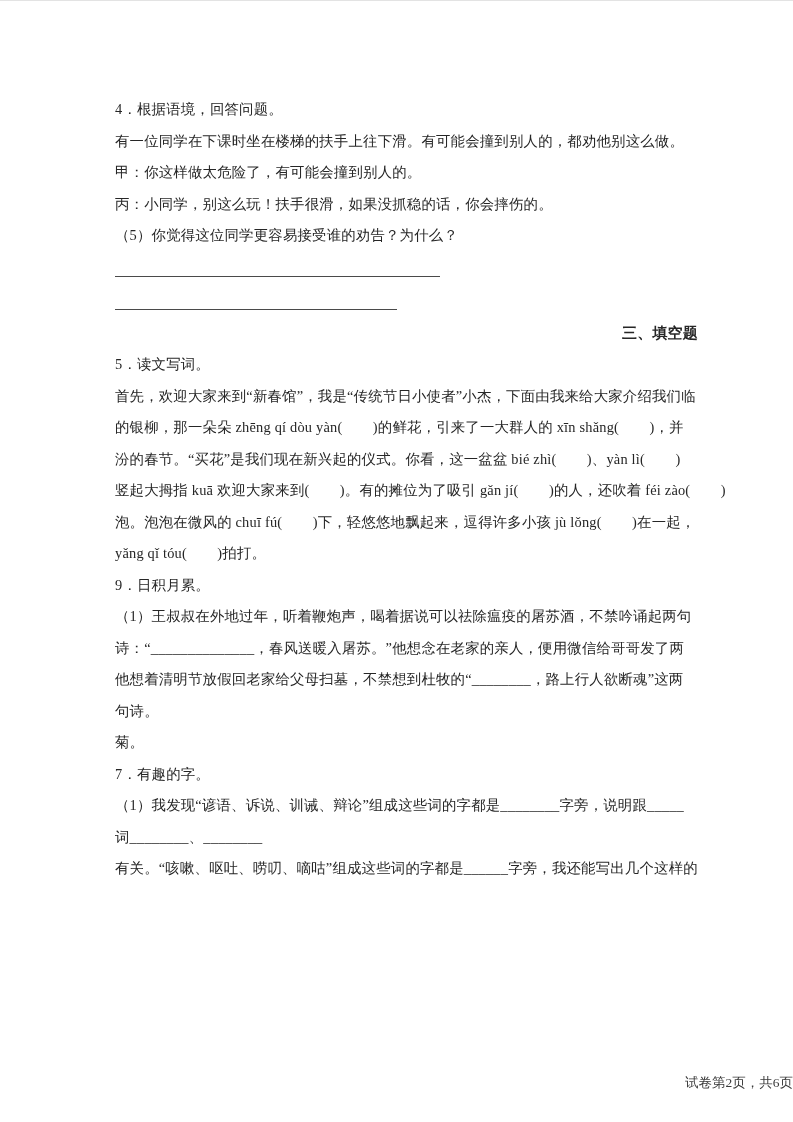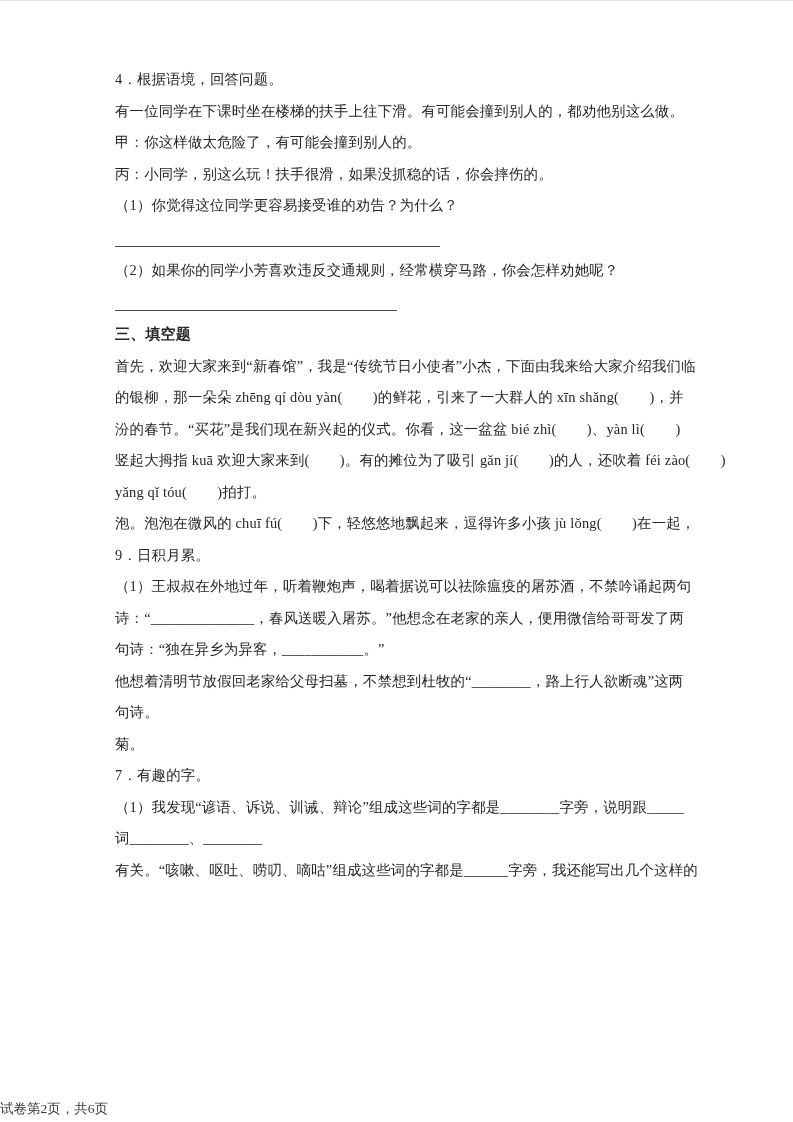--- a/index.html
+++ b/index.html
@@ -12,81 +12,81 @@
     height: 1122px;
     position: relative;
     font-family: "Liberation Serif", "DejaVu Serif", serif;
     color: #262626;
     overflow: hidden;
   }
   .sheet {
     position: absolute;
     inset: 0;
     box-sizing: border-box;
-    padding: 63px 95px 0 115px;
+    padding: 93px 95px 0 115px;
     border-top: 1px solid #e3e3e3;
   }
   p.line {
     margin: 0;
     font-size: 14.4px;
     line-height: 31.5px;
     white-space: pre;
     letter-spacing: 0.2px;
   }
   p.section-title {
     font-weight: bold;
     font-size: 15px;
+    text-align: right;
   }
   .answer-line {
     width: 325px;
     height: 24px;
     border-bottom: 1.5px solid #4a4a4a;
     margin-bottom: 8px;
   }
   .answer-line.second {
     width: 282px;
   }
   .page-footer {
     position: absolute;
-    top: 1096px;
+    top: 1070px;
     left: 0;
     right: 0;
-    text-align: left;
+    text-align: right;
     font-size: 13.5px;
     line-height: 26px;
     color: #3a3a3a;
   }
 </style>
 </head>
 <body>
 
 <div class="sheet">
 
   <p class="line">4．根据语境，回答问题。</p>
   <p class="line">有一位同学在下课时坐在楼梯的扶手上往下滑。有可能会撞到别人的，都劝他别这么做。</p>
   <p class="line">甲：你这样做太危险了，有可能会撞到别人的。</p>
   <p class="line">丙：小同学，别这么玩！扶手很滑，如果没抓稳的话，你会摔伤的。</p>
-  <p class="line">（1）你觉得这位同学更容易接受谁的劝告？为什么？</p>
+  <p class="line">（5）你觉得这位同学更容易接受谁的劝告？为什么？</p>
   <div class="answer-line"></div>
-  <p class="line">（2）如果你的同学小芳喜欢违反交通规则，经常横穿马路，你会怎样劝她呢？</p>
   <div class="answer-line second"></div>
 
   <p class="line section-title">三、填空题</p>
 
+  <p class="line">5．读文写词。</p>
   <p class="line">首先，欢迎大家来到“新春馆”，我是“传统节日小使者”小杰，下面由我来给大家介绍我们临</p>
   <p class="line">的银柳，那一朵朵 zhēng qí dòu yàn(        )的鲜花，引来了一大群人的 xīn shǎng(        )，并</p>
   <p class="line">汾的春节。“买花”是我们现在新兴起的仪式。你看，这一盆盆 bié zhì(        )、yàn lì(        )</p>
   <p class="line">竖起大拇指 kuā 欢迎大家来到(        )。有的摊位为了吸引 gǎn jí(        )的人，还吹着 féi zào(        )</p>
+  <p class="line">泡。泡泡在微风的 chuī fú(        )下，轻悠悠地飘起来，逗得许多小孩 jù lǒng(        )在一起，</p>
   <p class="line">yǎng qǐ tóu(        )拍打。</p>
-  <p class="line">泡。泡泡在微风的 chuī fú(        )下，轻悠悠地飘起来，逗得许多小孩 jù lǒng(        )在一起，</p>
 
   <p class="line">9．日积月累。</p>
   <p class="line">（1）王叔叔在外地过年，听着鞭炮声，喝着据说可以祛除瘟疫的屠苏酒，不禁吟诵起两句</p>
   <p class="line">诗：“______________，春风送暖入屠苏。”他想念在老家的亲人，便用微信给哥哥发了两</p>
-  <p class="line">句诗：“独在异乡为异客，___________。”</p>
   <p class="line">他想着清明节放假回老家给父母扫墓，不禁想到杜牧的“________，路上行人欲断魂”这两</p>
   <p class="line">句诗。</p>
   <p class="line">菊。</p>
 
   <p class="line">7．有趣的字。</p>
   <p class="line">（1）我发现“谚语、诉说、训诫、辩论”组成这些词的字都是________字旁，说明跟_____</p>
   <p class="line">词________、________</p>
   <p class="line">有关。“咳嗽、呕吐、唠叨、嘀咕”组成这些词的字都是______字旁，我还能写出几个这样的</p>
 
 </div>

